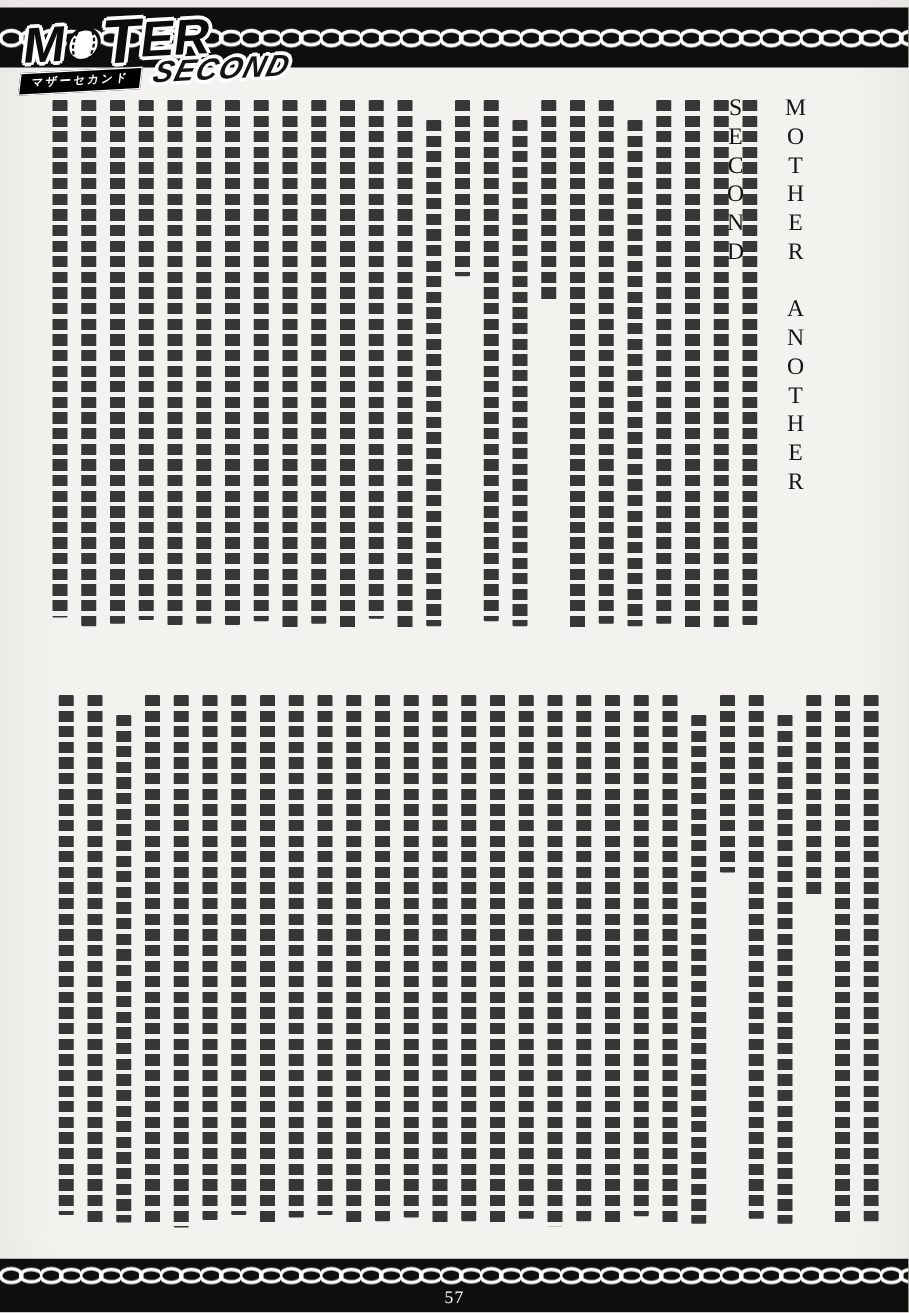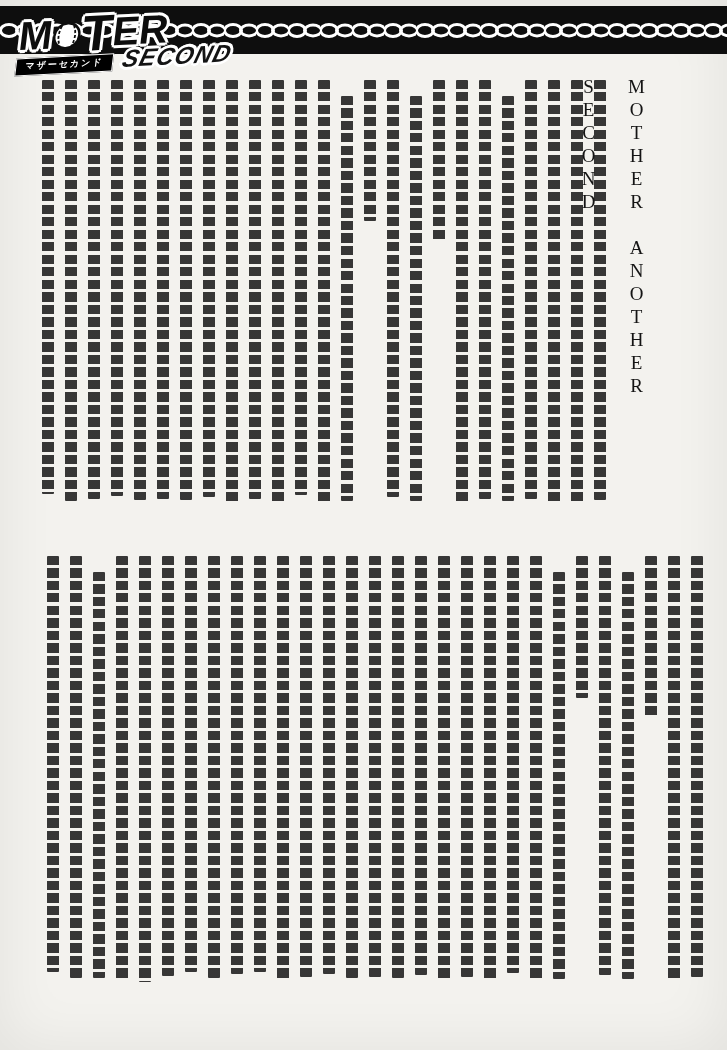--- a/index.html
+++ b/index.html
@@ -151,14 +151,26 @@
       <div class="tcol" style="height: 422px; margin-top: 0px;"></div>
       <div class="tcol" style="height: 416px; margin-top: 0px;"></div>
       <div class="tcol" style="height: 420px; margin-top: 0px;"></div>
       <div class="tcol" style="height: 426px; margin-top: 0px;"></div>
       <div class="tcol" style="height: 424px; margin-top: 0px;"></div>
       <div class="tcol" style="height: 406px; margin-top: 16px;"></div>
       <div class="tcol" style="height: 422px; margin-top: 0px;"></div>
       <div class="tcol" style="height: 416px; margin-top: 0px;"></div>
     </div>
 
+  <div class="band bottom">
+    <svg width="727" height="19" viewBox="0 0 727 19">
+      <defs>
+        <pattern id="chainB" width="32" height="19" patternUnits="userSpaceOnUse">
+          <ellipse cx="9" cy="9.5" rx="8.5" ry="5.6" fill="none" stroke="#fff" stroke-width="2.8"></ellipse>
+          <ellipse cx="25" cy="9.5" rx="8.5" ry="5" fill="none" stroke="#fff" stroke-width="2.8"></ellipse>
+        </pattern>
+      </defs>
+      <rect width="727" height="19" fill="url(#chainB)"></rect>
+    </svg>
+    <div class="pageno">57</div>
+  </div>
 
 </div>
 
 </body></html>

